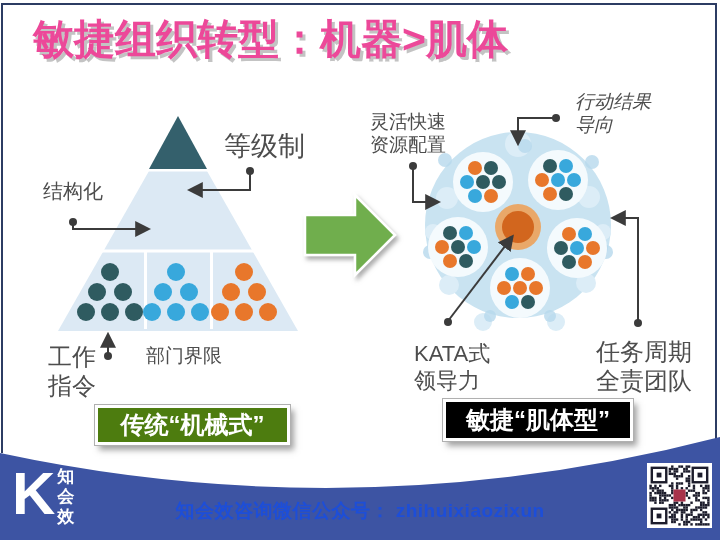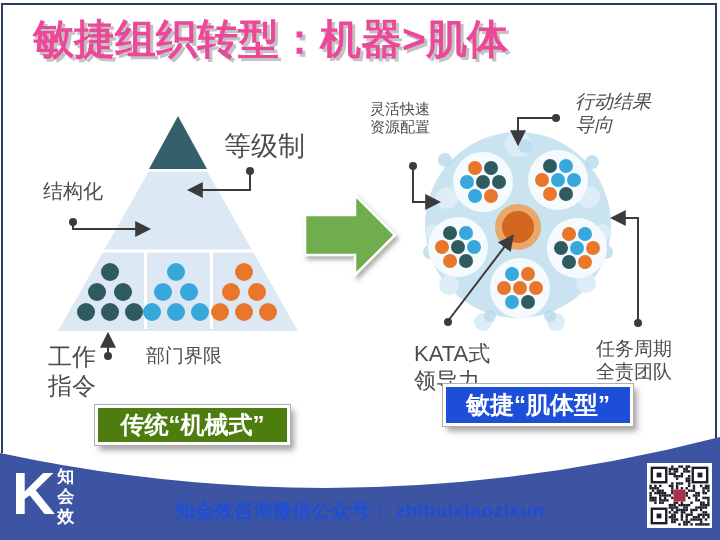--- a/index.html
+++ b/index.html
@@ -8,30 +8,30 @@
   .frame{position:absolute;left:1px;top:3px;right:3px;height:448px;
          border:2px solid #2c3c63;border-bottom:none;pointer-events:none;}
   .title{position:absolute;left:33px;top:12px;margin:0;font-size:41px;font-weight:900;
          color:#ec4899;letter-spacing:0px;text-shadow:3px 3px 0 #c3c3c3;white-space:nowrap;}
   .diagram{position:absolute;left:0;top:0;width:720px;height:540px;}
   .lbl{position:absolute;color:#4d4d4d;white-space:pre-line;line-height:1.22;}
   .lbl-hierarchy{left:224px;top:130px;font-size:27px;}
   .lbl-structured{left:43px;top:179px;font-size:20px;}
   .lbl-work{left:48px;top:342px;font-size:24px;}
   .lbl-dept{left:146px;top:344px;font-size:19px;}
-  .lbl-flexible{left:370px;top:100px;font-size:15px;}
+  .lbl-flexible{left:370px;top:110px;font-size:19px;}
   .lbl-action{left:575px;top:90px;font-size:19px;font-style:italic;}
   .lbl-kata{left:414px;top:341px;font-size:22px;}
-  .lbl-task{left:596px;top:337px;font-size:19px;}
+  .lbl-task{left:596px;top:337px;font-size:24px;}
   .badge{position:absolute;display:flex;align-items:center;justify-content:center;
          color:#fff;font-weight:900;font-size:24px;border:3px solid #fff;
          outline:1px solid #b0b0b0;box-shadow:4px 5px 6px rgba(70,70,70,.5);
          white-space:nowrap;}
   .badge-blue{left:95px;top:405px;width:189px;height:34px;background:#4d7c0f;}
-  .badge-green{left:443px;top:384px;width:184px;height:36px;background:#1d4ed8;}
+  .badge-green{left:443px;top:399px;width:184px;height:36px;background:#000000;}
   .footer-curve{position:absolute;left:0;top:433px;width:720px;height:107px;}
   .footer-logo{position:absolute;left:12px;top:458px;display:flex;color:#fff;}
   .footer-logo .k{font-size:60px;font-weight:900;line-height:72px;}
   .footer-logo .stack{display:flex;flex-direction:column;justify-content:center;
          font-size:17px;font-weight:900;line-height:20px;margin-left:2px;margin-top:6px;}
   .footer-text{position:absolute;left:0;right:0;top:498px;text-align:center;color:#1d4ed8;
          font-size:19px;font-weight:700;letter-spacing:.5px;}
   .qr{position:absolute;left:647px;top:463px;width:65px;height:65px;background:#fff;
       padding:0;}
 </style>

